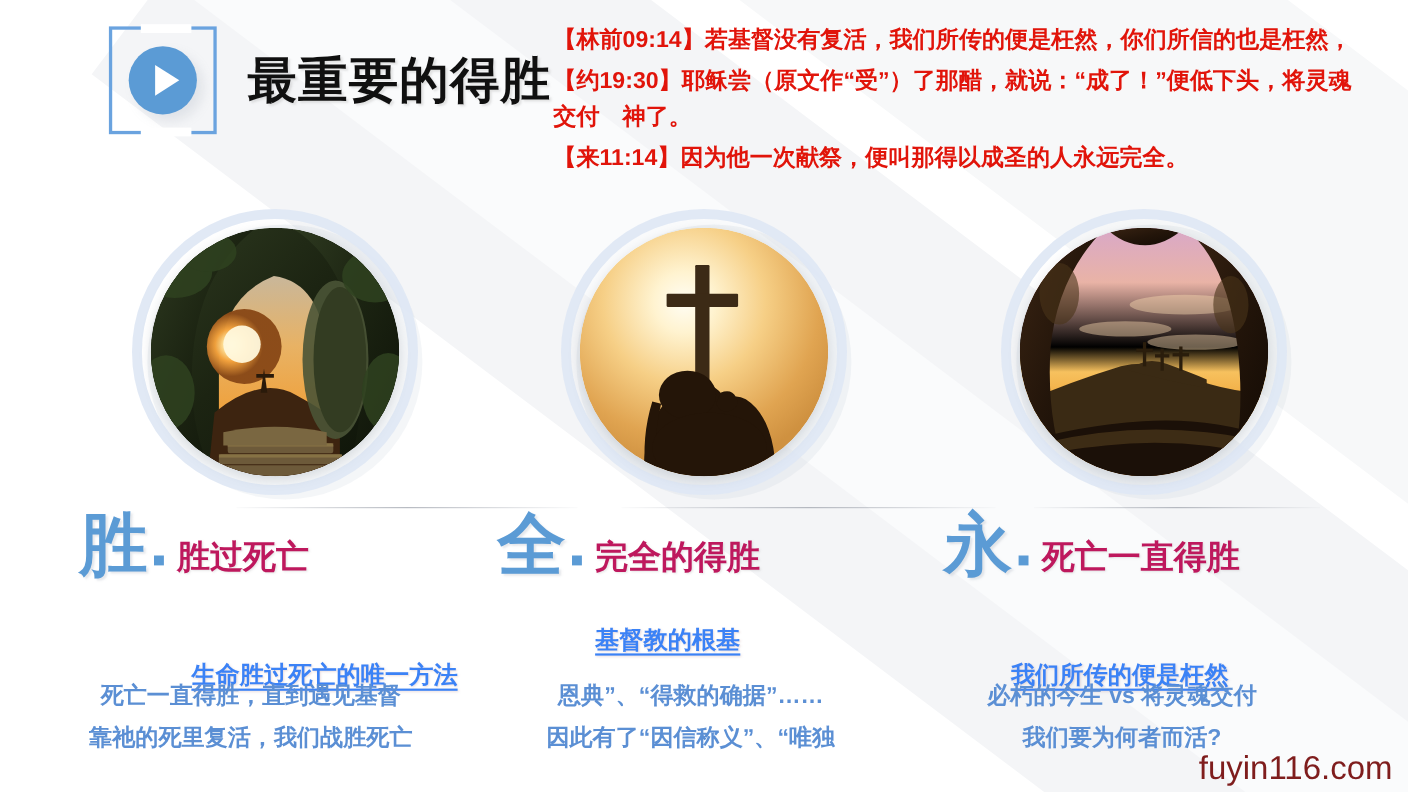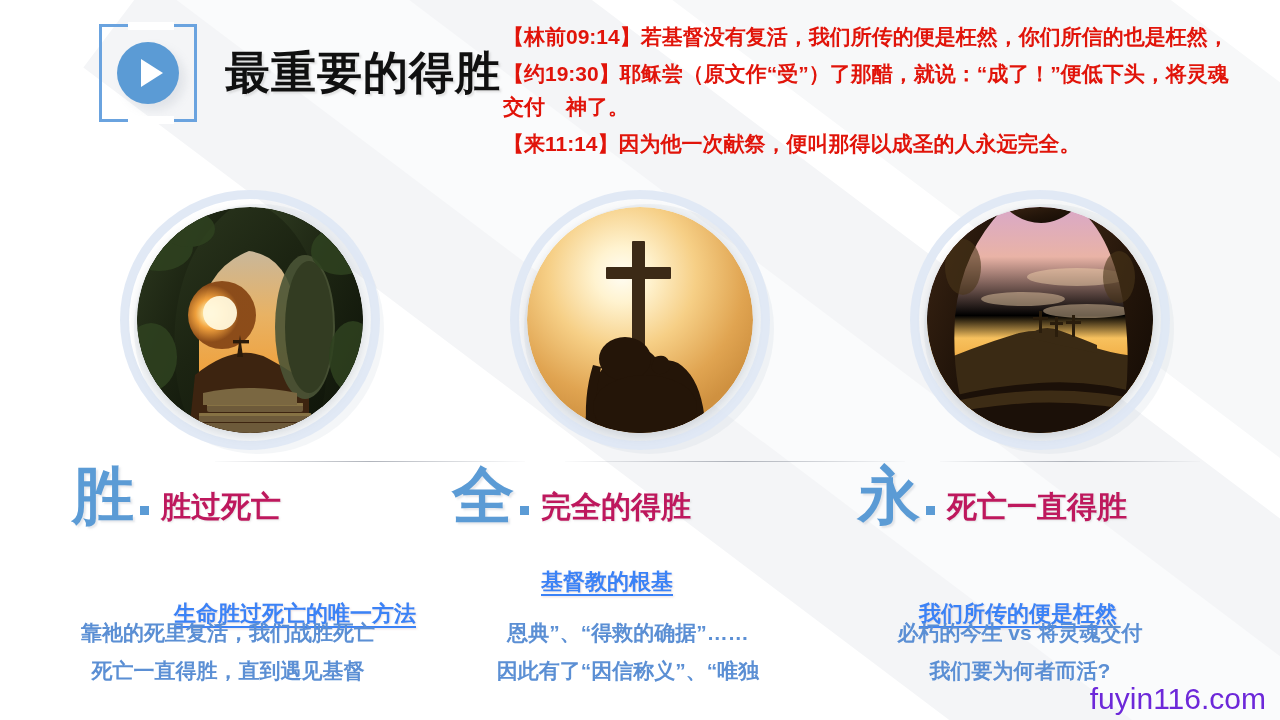--- a/index.html
+++ b/index.html
@@ -253,21 +253,21 @@
   .body-blue-2 { left: 428px; top: 614px; }
   .body-blue-3 { left: 820px; top: 614px; }
   .body-blue p { margin: 0; }
 
   
   .watermark {
     position: absolute;
     right: 14px;
     bottom: 4px;
     font-size: 30px;
-    color: #6d28d9;
+    color: #7f1d1d;
     letter-spacing: 0px;
     font-family: "Liberation Sans", "DejaVu Sans", sans-serif;
   }
 </style>
 </head>
 <body>
 
 <div id="slide">
 
   <div class="bg-diag bg-diag-1"></div>
@@ -352,22 +352,22 @@
     </div>
   </div>
   <div class="divider divider-1"></div>
   <div class="headline headline-1">
     <span class="big-char">胜</span>
     <span class="bullet-square"></span>
     <span class="headline-text">胜过死亡</span>
   </div>
   <div class="sub-red sub-red-1">生命胜过死亡的唯一方法</div>
   <div class="body-blue body-blue-1">
+    <p>死亡一直得胜，直到遇见基督</p>
     <p>靠祂的死里复活，我们战胜死亡</p>
-    <p>死亡一直得胜，直到遇见基督</p>
   </div>
 
   <div class="col col-2">
     <div class="photo-wrap">
       <div class="ring-shadow"></div>
       <div class="ring"></div>
       <div class="photo">
         <svg width="226" height="226" viewBox="0 0 226 226" aria-hidden="true">
           <defs>
             <radialGradient id="glow2" cx="42%" cy="30%" r="68%">

